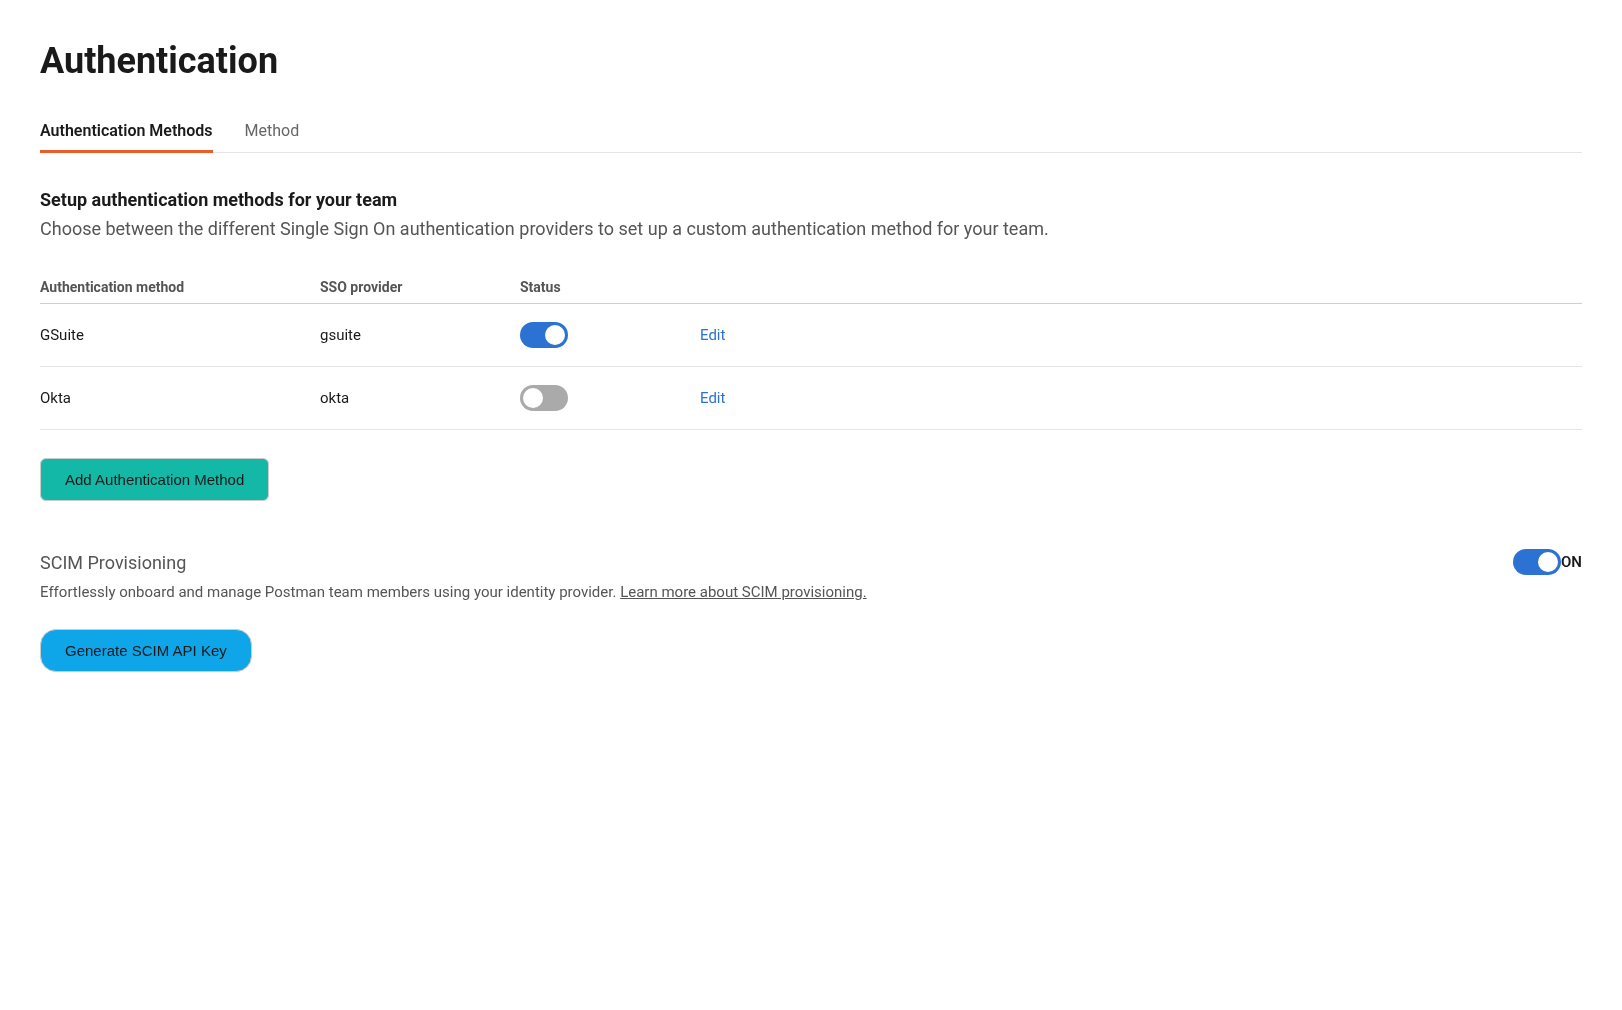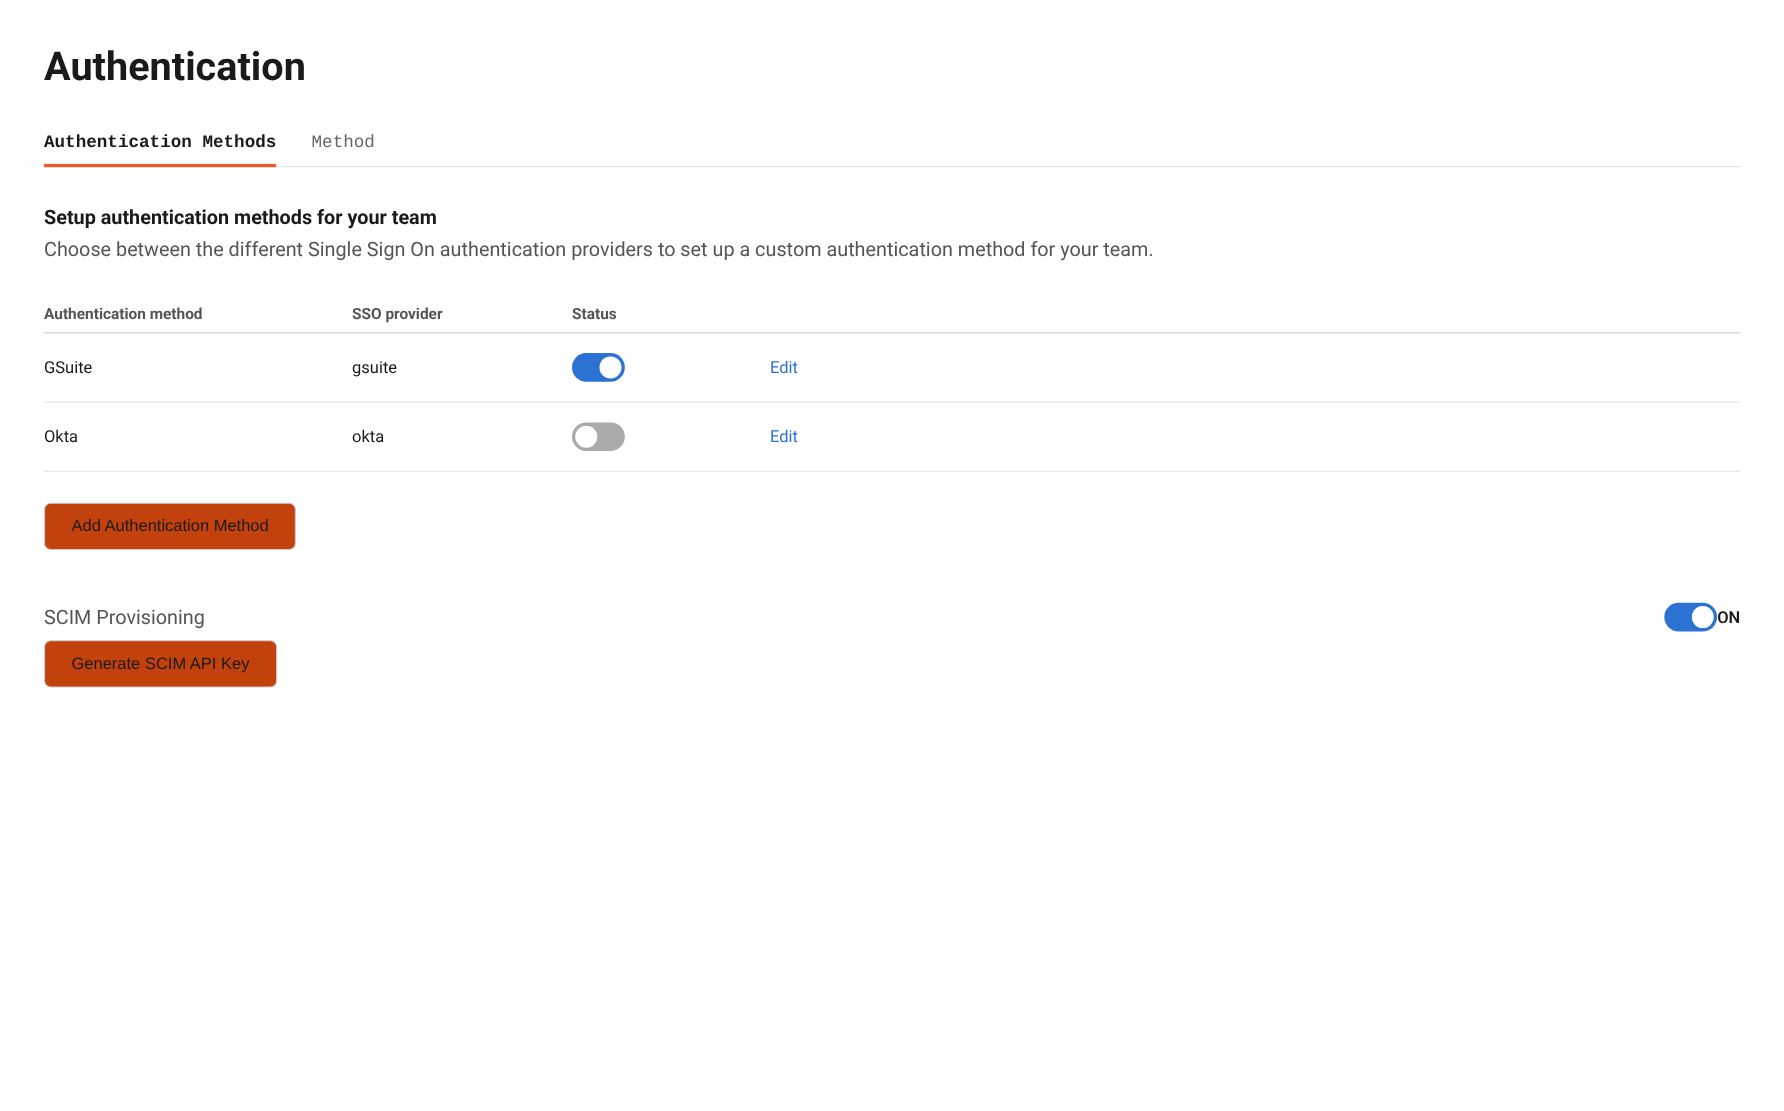--- a/index.html
+++ b/index.html
@@ -22,21 +22,20 @@
       font-weight: 700;
       color: #1a1a1a;
       margin-bottom: 28px;
     }
 
     .tabs {
       display: flex;
       border-bottom: 1px solid #e5e5e5;
       margin-bottom: 36px;
       gap: 0;
-      font-family: Liberation Mono, monospace;
     }
 
     .tab {
       padding: 10px 0;
       margin-right: 32px;
       font-size: 16px;
       cursor: pointer;
       color: #666;
       border-bottom: 3px solid transparent;
       position: relative;
@@ -143,21 +142,21 @@
 
     .toggle.off .toggle-slider {
       background-color: #aaa;
     }
 
     .add-btn {
       margin-top: 28px;
       padding: 12px 24px;
       font-size: 15px;
       font-weight: 500;
-      background: #c2410c;
+      background: #14b8a6;
       border: 1px solid #ccc;
       border-radius: 6px;
       cursor: pointer;
       color: #1a1a1a;
       display: inline-block;
     }
 
     .scim-section {
       margin-top: 48px;
     }
@@ -196,23 +195,23 @@
     .scim-desc a {
       color: #555;
       text-decoration: underline;
       cursor: pointer;
     }
 
     .generate-btn {
       padding: 12px 24px;
       font-size: 15px;
       font-weight: 500;
-      background: #c2410c;
+      background: #0ea5e9;
       border: 1px solid #ccc;
-      border-radius: 6px;
+      border-radius: 16px;
       cursor: pointer;
       color: #1a1a1a;
       display: inline-block;
     }
   </style>
 </head>
 <body>
 
 
 
@@ -275,17 +274,21 @@
   <div class="scim-header">
     <h3 class="scim-title">SCIM Provisioning</h3>
     <div class="scim-toggle-area">
       <label class="toggle on">
         <input type="checkbox" checked="" style="">
         <span class="toggle-slider"></span>
       </label>
       <span class="on-label">ON</span>
     </div>
   </div>
+  <p class="scim-desc">
+    <span>Effortlessly onboard and manage Postman team members using your identity provider.</span>
+    <a>Learn more about SCIM provisioning.</a>
+  </p>
   <button class="generate-btn">Generate SCIM API Key</button>
 </div>
 
 
 
 
 </body></html>

